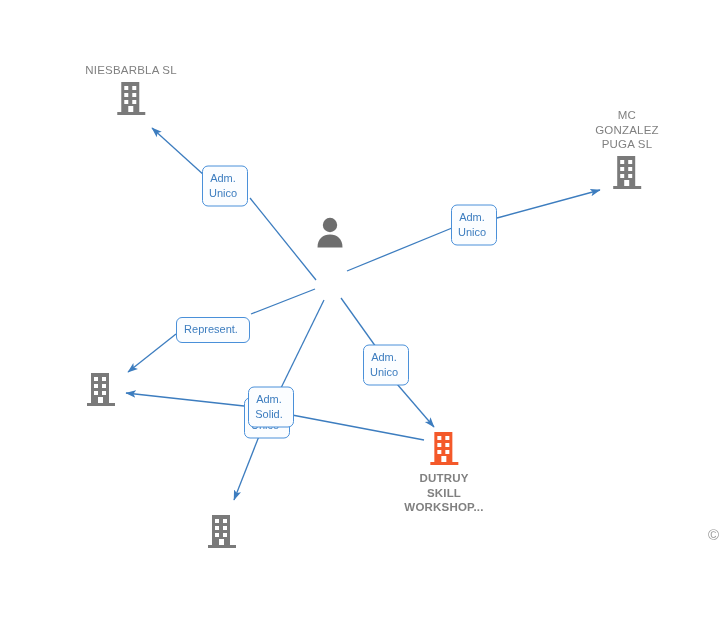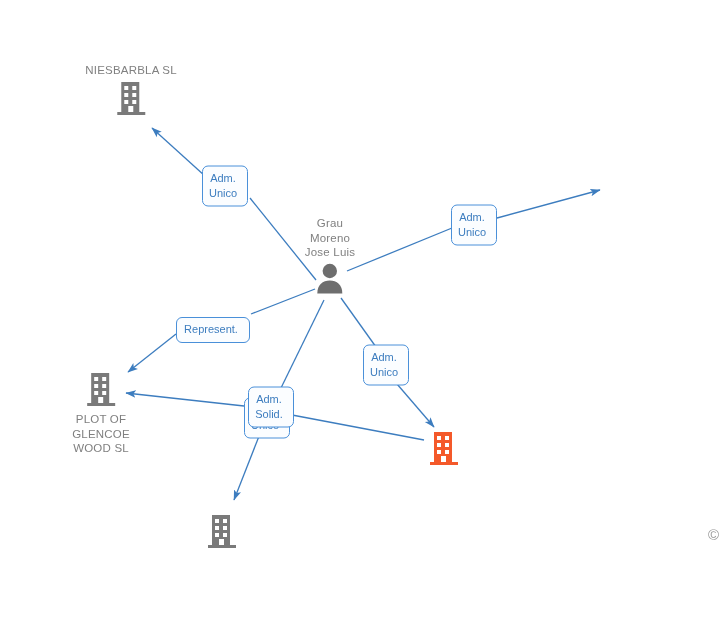--- a/index.html
+++ b/index.html
@@ -143,25 +143,40 @@
         <rect x="17" y="6" width="4" height="4" fill="#ffffff"></rect>
         <rect x="9" y="13" width="4" height="4" fill="#ffffff"></rect>
         <rect x="17" y="13" width="4" height="4" fill="#ffffff"></rect>
         <rect x="9" y="20" width="4" height="4" fill="#ffffff"></rect>
         <rect x="17" y="20" width="4" height="4" fill="#ffffff"></rect>
         <rect x="13" y="26" width="5" height="6" fill="#ffffff"></rect>
       </svg>
     </span>
   </div>
 
+  <div class="node company-node" style="left:627px; top:108px;">
+    <div class="node-label above">MC
+GONZALEZ
+PUGA  SL</div>
+    <span class="node-icon">
+      <svg width="32" height="36" viewBox="0 0 32 36" xmlns="http://www.w3.org/2000/svg">
+        <rect x="6" y="2" width="18" height="30" fill="#7a7a7a"></rect>
+        <rect x="2" y="32" width="28" height="3" fill="#7a7a7a"></rect>
+        <rect x="9" y="6" width="4" height="4" fill="#ffffff"></rect>
+        <rect x="17" y="6" width="4" height="4" fill="#ffffff"></rect>
+        <rect x="9" y="13" width="4" height="4" fill="#ffffff"></rect>
+        <rect x="17" y="13" width="4" height="4" fill="#ffffff"></rect>
+        <rect x="9" y="20" width="4" height="4" fill="#ffffff"></rect>
+        <rect x="17" y="20" width="4" height="4" fill="#ffffff"></rect>
+        <rect x="13" y="26" width="5" height="6" fill="#ffffff"></rect>
+      </svg>
+    </span>
+  </div>
 
   <div class="node person-node" style="left:330px; top:216px;">
-    <div class="node-label">Grau
-Moreno
-Jose Luis</div>
     <span class="node-icon">
       <svg width="32" height="32" viewBox="0 0 32 32" xmlns="http://www.w3.org/2000/svg">
         <circle cx="16" cy="9" r="7.2" fill="#6e6e6e"></circle>
         <path d="M3.5 31.5 C3.5 22.5 9 18.5 16 18.5 C23 18.5 28.5 22.5 28.5 31.5 Z" fill="#6e6e6e"></path>
       </svg>
     </span>
   </div>
 
   <div class="node company-node" style="left:101px; top:371px;">
     <span class="node-icon">
@@ -170,39 +185,39 @@
         <rect x="2" y="32" width="28" height="3" fill="#7a7a7a"></rect>
         <rect x="9" y="6" width="4" height="4" fill="#ffffff"></rect>
         <rect x="17" y="6" width="4" height="4" fill="#ffffff"></rect>
         <rect x="9" y="13" width="4" height="4" fill="#ffffff"></rect>
         <rect x="17" y="13" width="4" height="4" fill="#ffffff"></rect>
         <rect x="9" y="20" width="4" height="4" fill="#ffffff"></rect>
         <rect x="17" y="20" width="4" height="4" fill="#ffffff"></rect>
         <rect x="13" y="26" width="5" height="6" fill="#ffffff"></rect>
       </svg>
     </span>
-    <div class="node-label">PLOT OF
-GLENCOE
-WOOD  SL</div>
   </div>
 
   <div class="node company-node" style="left:444px; top:430px;">
     <span class="node-icon">
       <svg width="32" height="36" viewBox="0 0 32 36" xmlns="http://www.w3.org/2000/svg">
         <rect x="6" y="2" width="18" height="30" fill="#f4592a"></rect>
         <rect x="2" y="32" width="28" height="3" fill="#f4592a"></rect>
         <rect x="9" y="6" width="4" height="4" fill="#ffffff"></rect>
         <rect x="17" y="6" width="4" height="4" fill="#ffffff"></rect>
         <rect x="9" y="13" width="4" height="4" fill="#ffffff"></rect>
         <rect x="17" y="13" width="4" height="4" fill="#ffffff"></rect>
         <rect x="9" y="20" width="4" height="4" fill="#ffffff"></rect>
         <rect x="17" y="20" width="4" height="4" fill="#ffffff"></rect>
         <rect x="13" y="26" width="5" height="6" fill="#ffffff"></rect>
       </svg>
     </span>
+    <div class="node-label company-highlight">DUTRUY
+SKILL
+WORKSHOP...</div>
   </div>
 
   <div class="node company-node" style="left:222px; top:513px;">
     <span class="node-icon">
       <svg width="32" height="36" viewBox="0 0 32 36" xmlns="http://www.w3.org/2000/svg">
         <rect x="6" y="2" width="18" height="30" fill="#7a7a7a"></rect>
         <rect x="2" y="32" width="28" height="3" fill="#7a7a7a"></rect>
         <rect x="9" y="6" width="4" height="4" fill="#ffffff"></rect>
         <rect x="17" y="6" width="4" height="4" fill="#ffffff"></rect>
         <rect x="9" y="13" width="4" height="4" fill="#ffffff"></rect>

